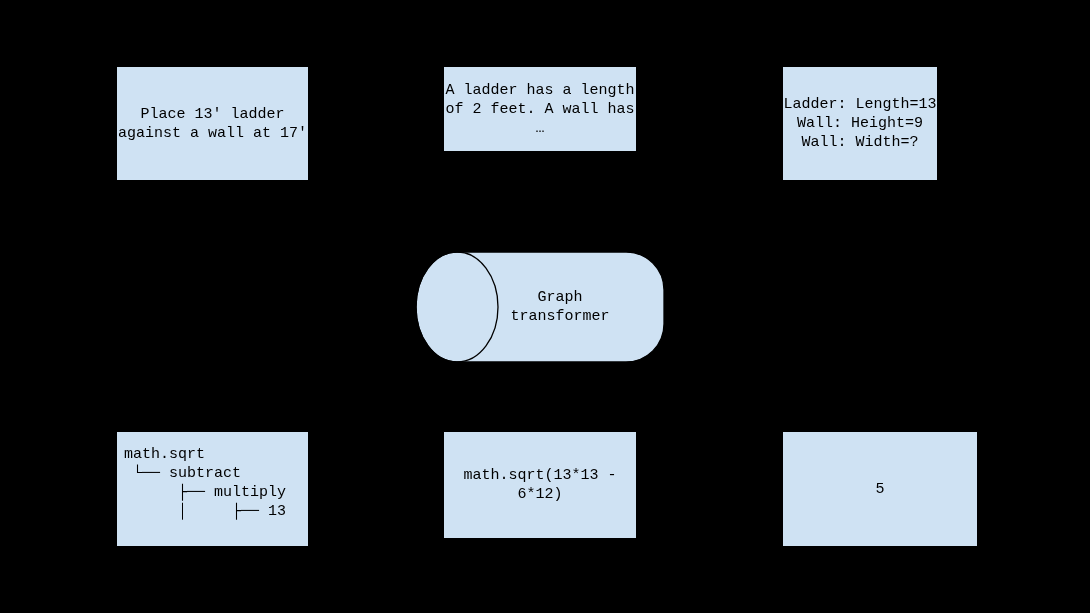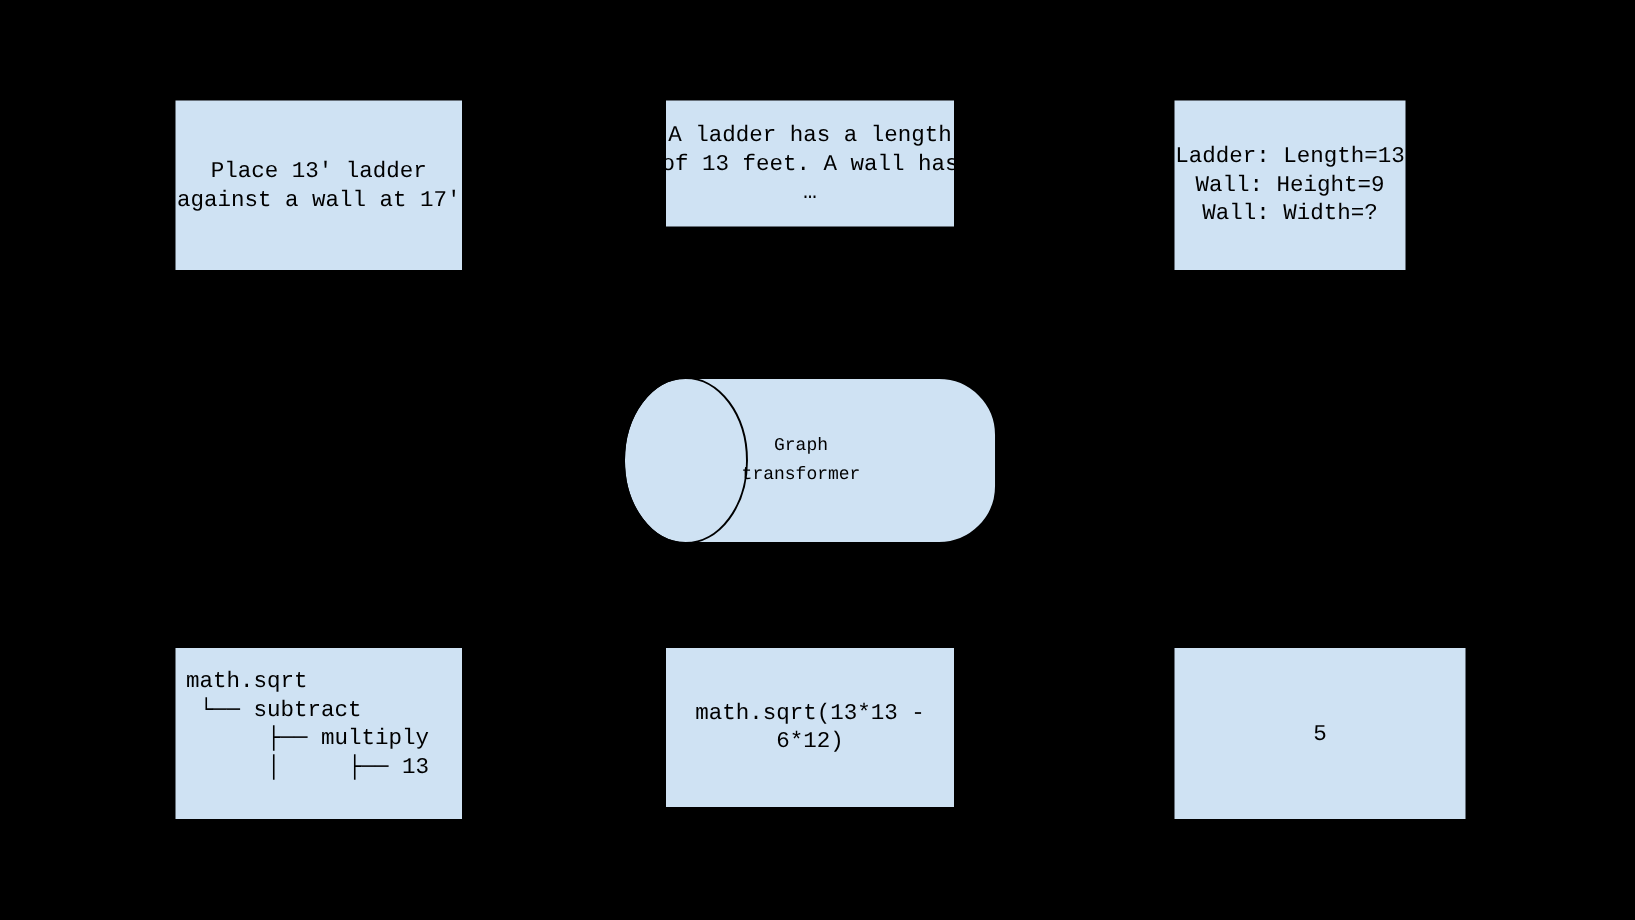--- a/index.html
+++ b/index.html
@@ -37,46 +37,46 @@
     text-align: left;
     padding: 13px 4px 18px 7px;
   }
   .cylinder-svg {
     position: absolute;
     left: 414px;
     top: 250px;
   }
   .cylinder-label {
     position: absolute;
-    left: 434px;
+    left: 460px;
     top: 250px;
     width: 200px;
     height: 113px;
     display: flex;
     flex-direction: column;
     align-items: center;
     justify-content: center;
-    font-size: 12px;
+    font-size: 15px;
     line-height: 19px;
     text-align: center;
   }
 </style>
 </head>
 <body>
 
 <div class="canvas">
 
   <div class="node" style="left:117px; top:67px; width:191px; height:113px;">
     <div class="line">Place 13' ladder</div>
     <div class="line">against a wall at 17'</div>
   </div>
 
   <div class="node" style="left:444px; top:67px; width:192px; height:84px;">
     <div class="line">A ladder has a length</div>
-    <div class="line">of 13 feet. A wall has</div>
+    <div class="line">of 2 feet. A wall has</div>
     <div class="line">…</div>
   </div>
 
   <div class="node" style="left:783px; top:67px; width:154px; height:113px;">
     <div class="line">Ladder: Length=13</div>
     <div class="line">Wall: Height=9</div>
     <div class="line">Wall: Width=?</div>
   </div>
 
   <svg class="cylinder-svg" width="252" height="114" viewBox="0 0 252 114">

